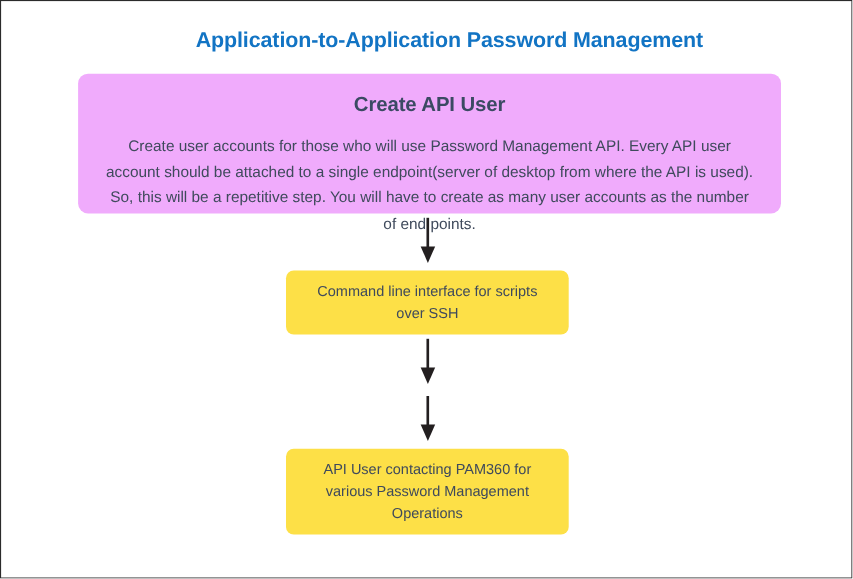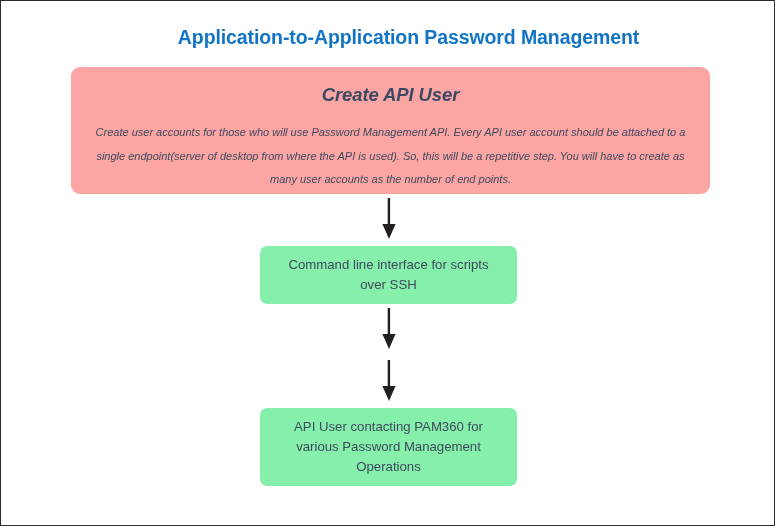--- a/index.html
+++ b/index.html
@@ -38,39 +38,38 @@
   }
 
   
   .intro-panel {
     position: absolute;
     left: 70px;
     top: 66px;
     width: 639px;
     height: 127px;
     box-sizing: border-box;
-    background: #fca5a5;
+    background: #f0abfc;
     border-radius: 9px;
     padding: 14px 24px 0 24px;
-    font-style: italic;
   }
   .intro-heading {
     text-align: center;
     font-size: 18.5px;
     font-weight: bold;
     color: #3b4a63;
     margin: 0;
     padding-top: 3px;
     letter-spacing: -0.1px;
   }
   .intro-body {
     margin: 0;
     padding-top: 15px;
     text-align: center;
-    font-size: 11px;
+    font-size: 14px;
     line-height: 23.5px;
     color: #3f4a5c;
   }
 
   
   .flow {
     position: absolute;
     left: 0;
     top: 193px;
     width: 775px;
@@ -88,21 +87,21 @@
     transform: translateX(-50%);
     display: block;
   }
 
   .step-box {
     position: relative;
     width: 257px;
     min-height: 54px;
     margin: 0 auto;
     box-sizing: border-box;
-    background: #86efac;
+    background: #fde047;
     border-radius: 7px;
     display: flex;
     align-items: center;
     justify-content: center;
     padding: 9px 14px;
   }
   .step-box .step-label {
     text-align: center;
     font-size: 13.2px;
     line-height: 20px;

